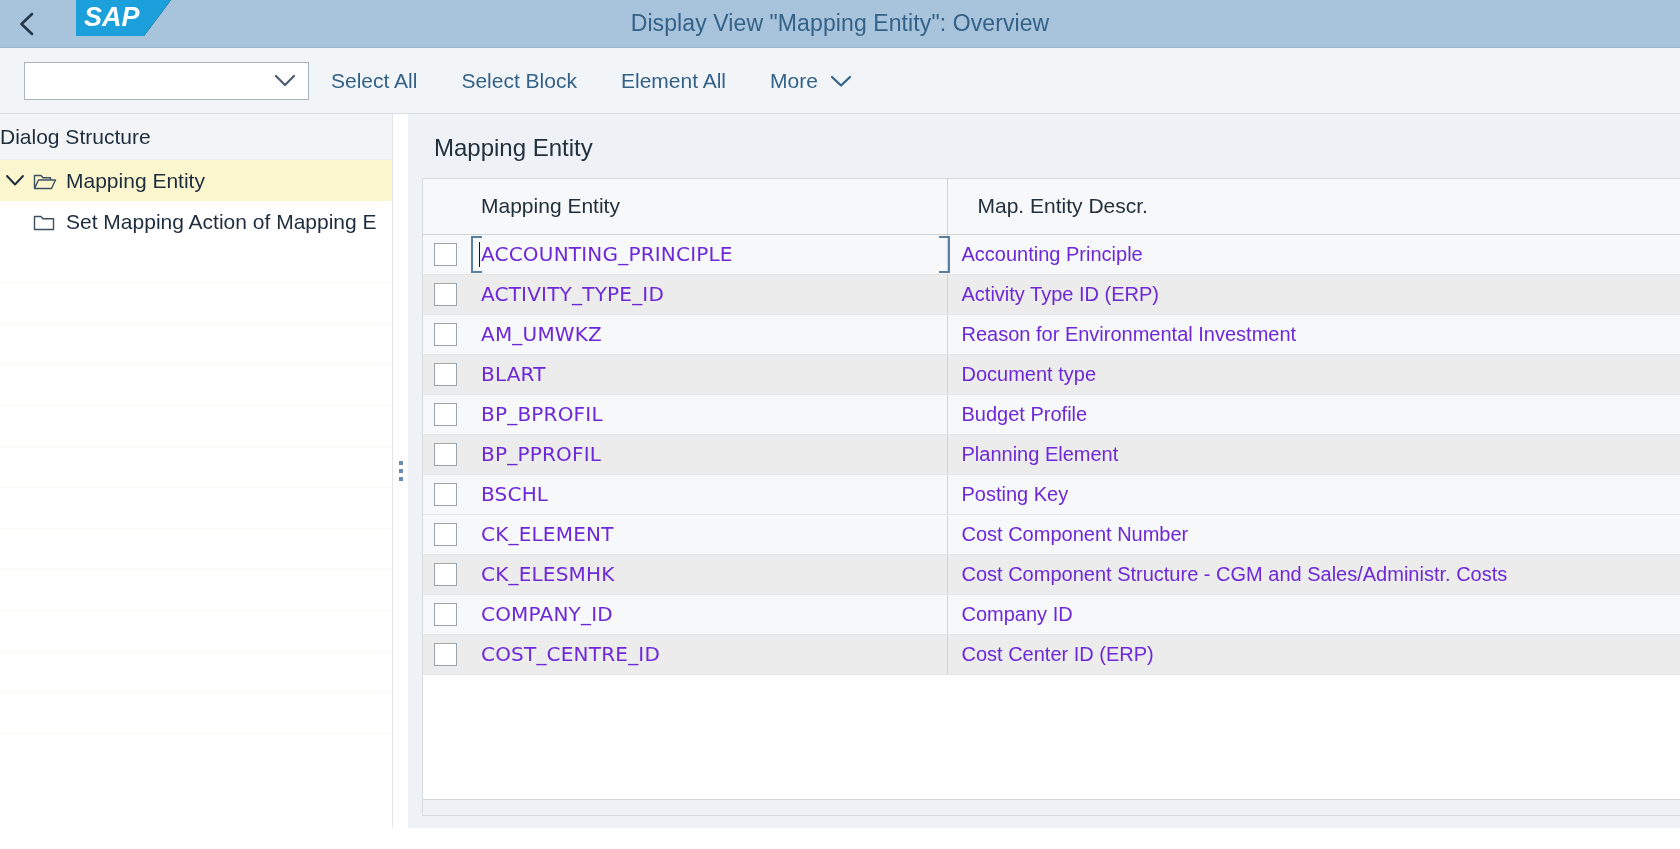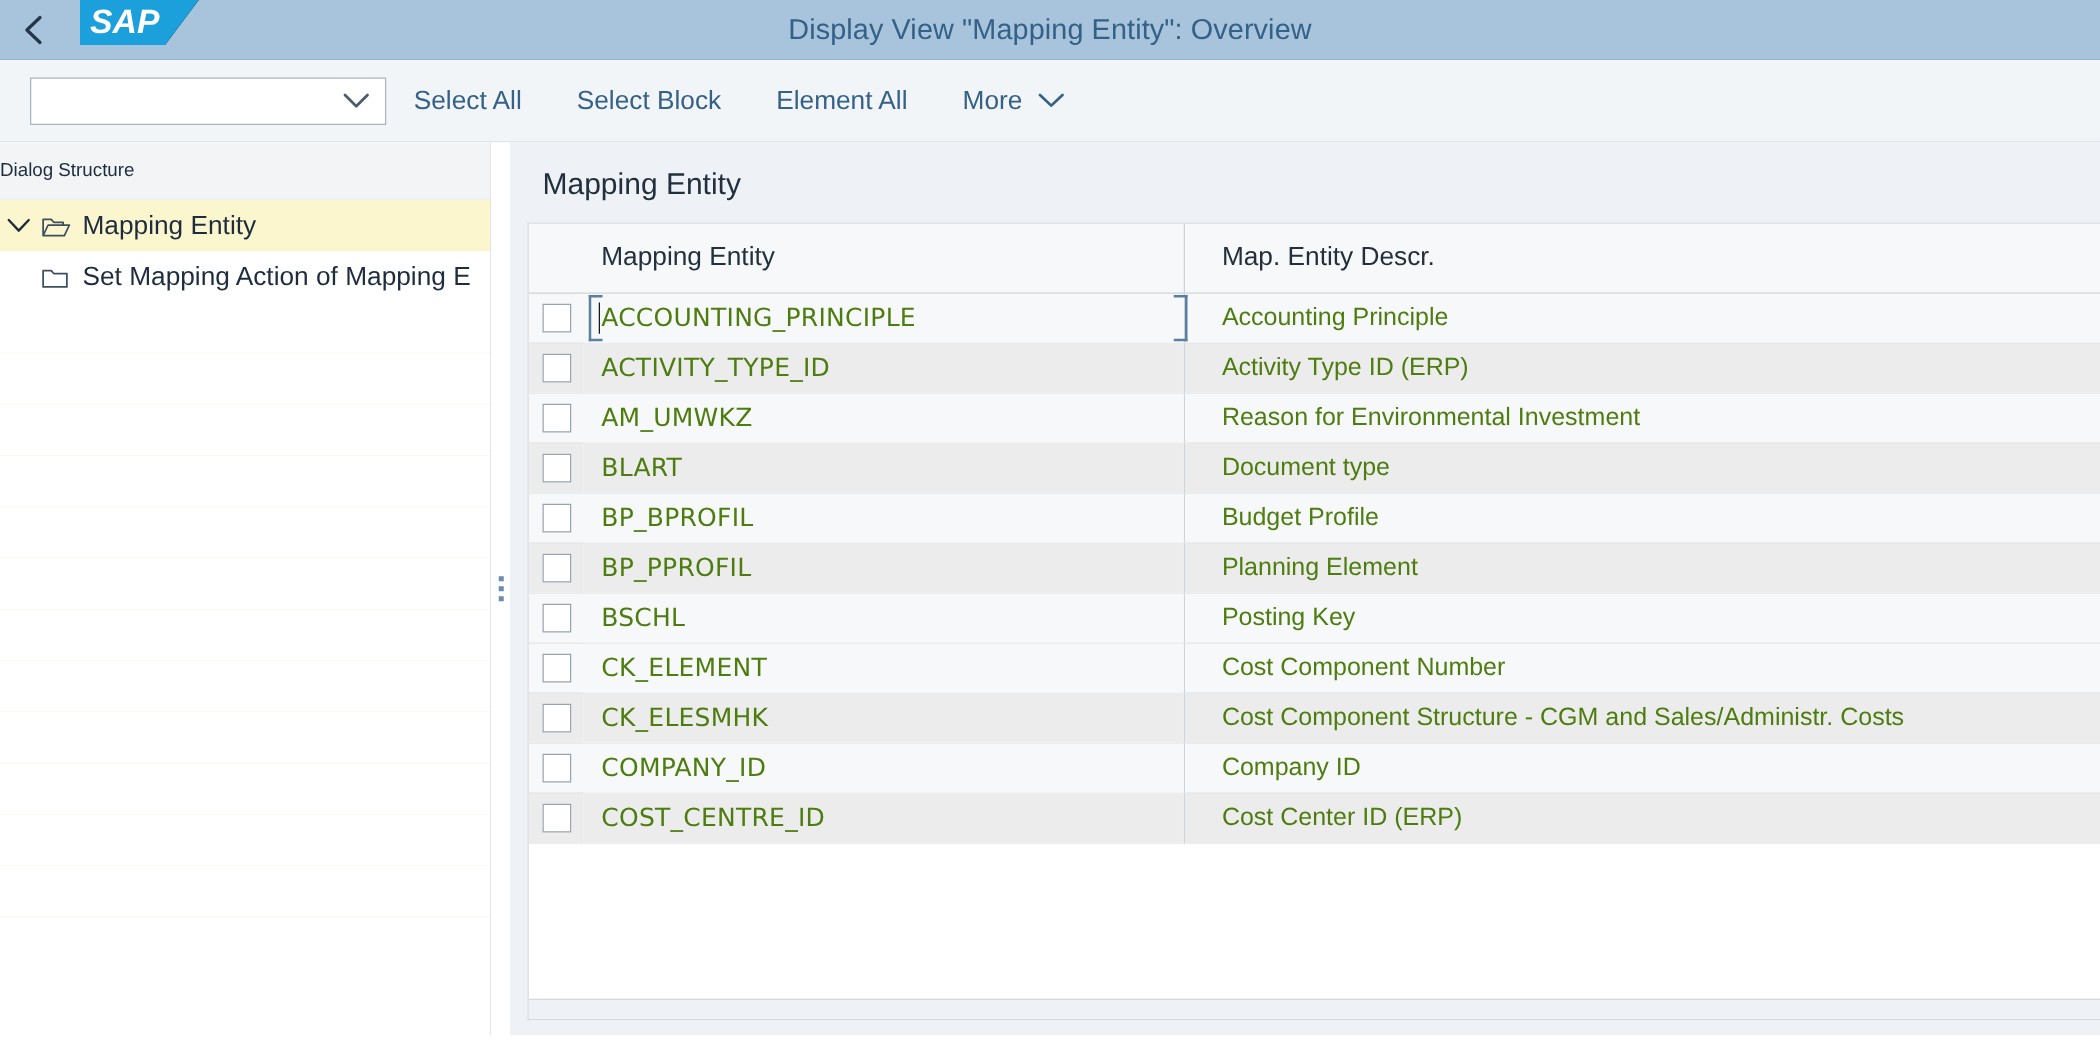--- a/index.html
+++ b/index.html
@@ -27,21 +27,21 @@
     display: flex;
     align-items: center;
     justify-content: center;
     cursor: pointer;
   }
   .back-btn svg { display: block; }
   .sap-logo {
     position: relative;
     width: 96px;
     height: 40px;
-    margin-left: 8px;
+    margin-left: 20px;
     overflow: visible;
   }
   .sap-logo svg { display: block; }
   .shell-title {
     position: absolute;
     left: 0; right: 0;
     text-align: center;
     font-size: 23px;
     color: #346187;
     letter-spacing: 0.1px;
@@ -96,21 +96,21 @@
     background: #ffffff;
     overflow: hidden;
     position: relative;
     border-right: 1px solid #e3e6e9;
   }
   .tree-header {
     height: 46px;
     background: #f2f4f6;
     display: flex;
     align-items: center;
-    font-size: 15px;
+    font-size: 21px;
     color: #1d2d3e;
     border-bottom: 1px solid #eceff1;
   }
   .tree-item {
     height: 41px;
     display: flex;
     align-items: center;
     font-size: 21px;
     color: #1d2d3e;
     white-space: nowrap;
@@ -198,37 +198,37 @@
     border-bottom: 1px solid #cdd3d8;
     vertical-align: middle;
   }
   th.col-check { width: 44px; border-right: none; }
   th.col-entity { width: 480px; border-right: 1px solid #cdd3d8; padding-left: 14px; }
   th.col-descr { padding-left: 30px; }
 
   table.grid td {
     height: 40px;
     font-size: 20px;
-    color: #4d7c0f;
+    color: #6d28d9;
     vertical-align: middle;
     border-bottom: 1px solid #e4e6e8;
   }
   tr.row-odd td { background: #f7f8f9; }
   tr.row-even td { background: #ececec; }
 
   td.cell-check { text-align: center; padding: 0; }
   td.cell-entity {
     padding-left: 14px;
     font-family: "DejaVu Sans", sans-serif;
     font-size: 19px;
     letter-spacing: 0.2px;
     border-right: 1px solid #cdd3d8;
     position: relative;
   }
-  td.cell-descr { padding-left: 30px; }
+  td.cell-descr { padding-left: 14px; }
 
   .chk {
     display: inline-block;
     width: 23px;
     height: 23px;
     border: 1px solid #9aa4ad;
     background: #ffffff;
     vertical-align: middle;
     cursor: pointer;
   }

